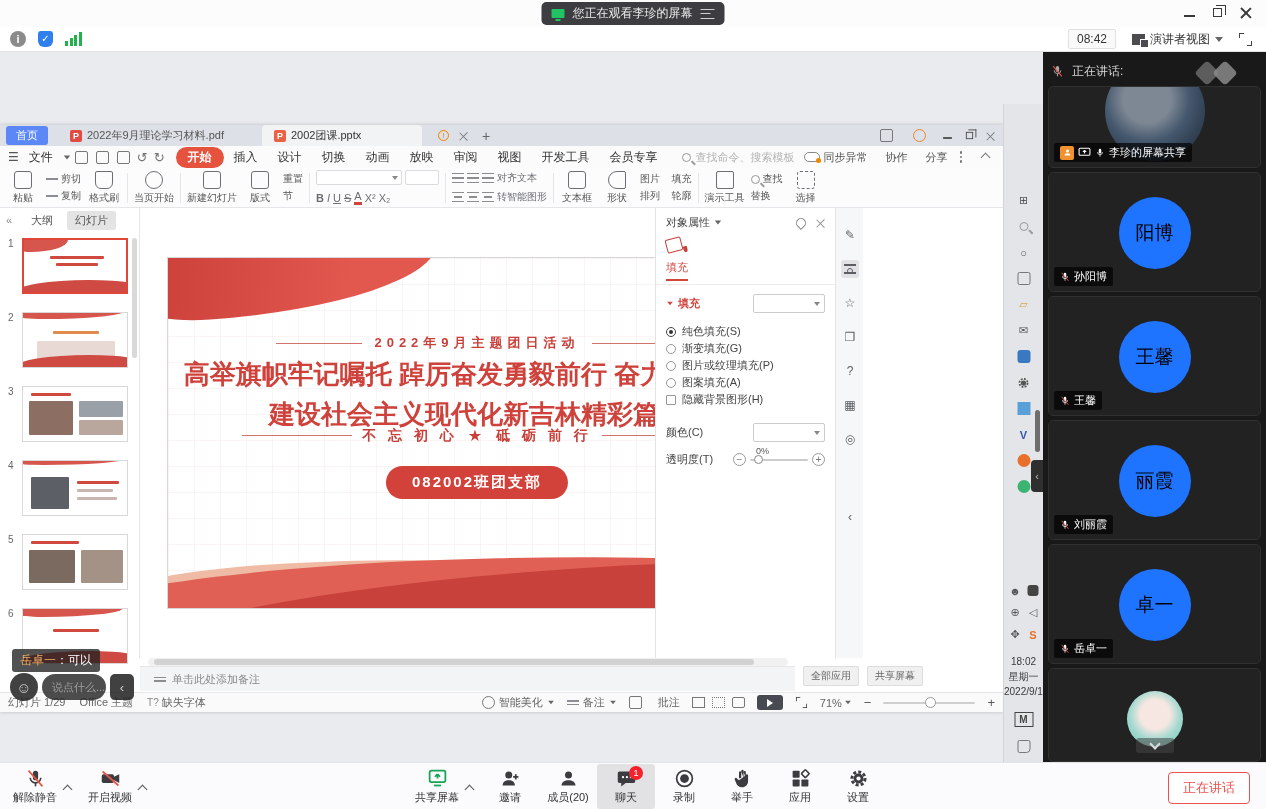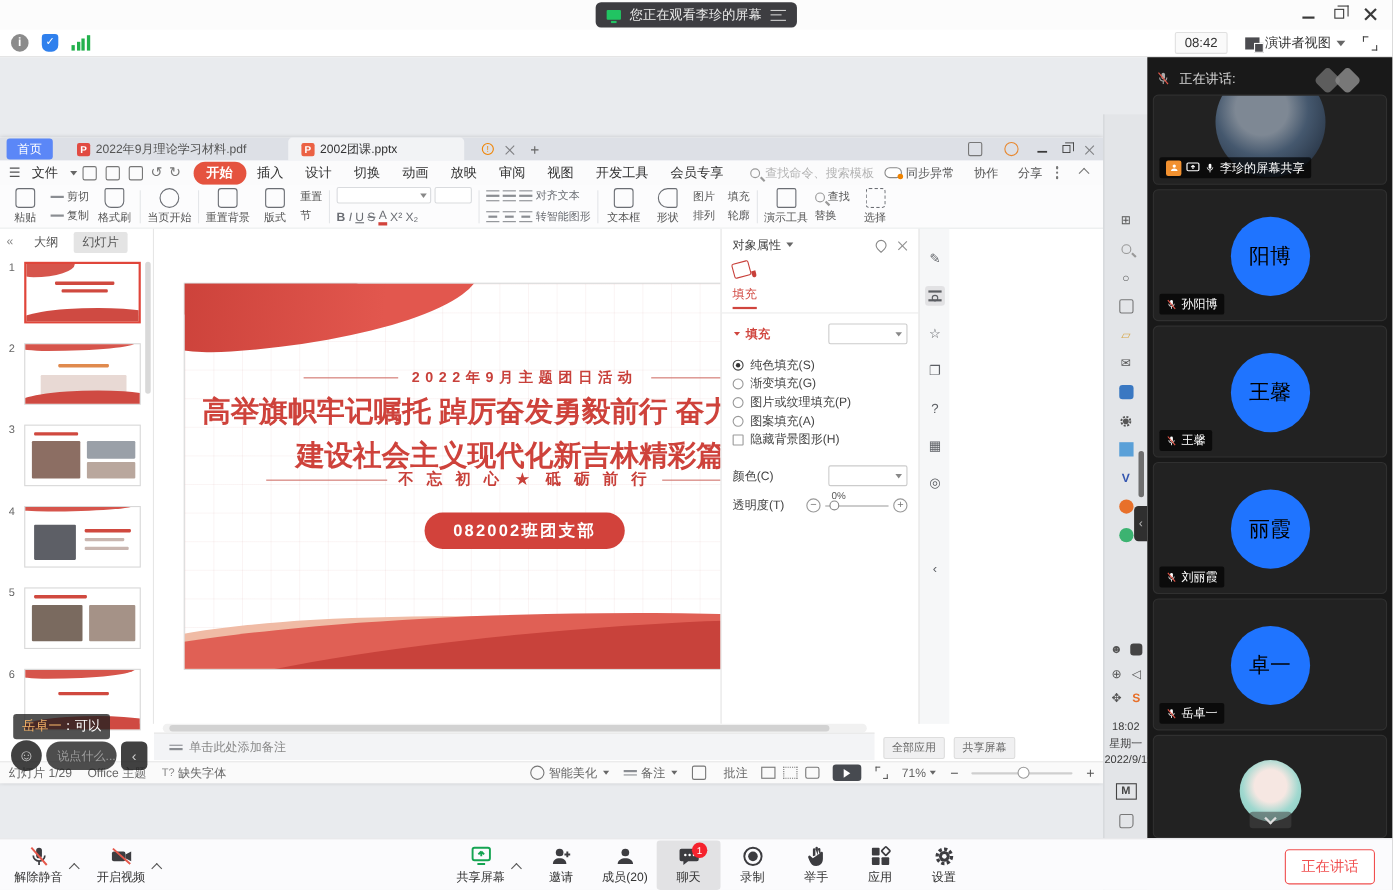--- a/index.html
+++ b/index.html
@@ -135,21 +135,21 @@
   
   .strip{position:absolute;left:835px;top:0;width:28px;height:450px;background:#f6f7f8;border-left:1px solid #e4e4e4}
   .strip .s-ic{position:absolute;left:5px;width:18px;height:18px;display:flex;align-items:center;justify-content:center;color:#5b5e63;font-size:12px}
   .strip .sel{background:#e2e2e4;border-radius:3px}
   .sld-ic{width:12px;height:10px;border-top:2px solid #5b5e63;border-bottom:2px solid #5b5e63;position:relative}
   .sld-ic:after{content:"";position:absolute;left:3px;top:2px;width:4px;height:4px;border:1.4px solid #5b5e63;border-radius:50%}
 
   .hscroll{position:absolute;left:148px;top:533px;width:640px;height:8px;background:#f1f1f1;border-radius:4px}
   .hscroll i{position:absolute;left:6px;top:1px;width:600px;height:6px;background:#d2d2d2;border-radius:3px}
   .notesbar{position:absolute;left:140px;top:541px;width:655px;height:24px;background:#f3f4f6;border-top:1px solid #e6e6e6;display:flex;align-items:center;gap:6px;padding:12px 14px;color:#888;font-size:11px}
-  .pfoot{position:absolute;left:795px;top:541px;width:208px;height:24px;display:flex;align-items:flex-end;gap:8px;padding-left:8px}
+  .pfoot{position:absolute;left:795px;top:541px;width:208px;height:24px;display:flex;align-items:flex-start;gap:8px;padding-left:8px}
   .pf-btn{background:#f0f0f1;border:1px solid #ddd;border-radius:2px;font-size:10px;color:#666;padding:2px 7px}
 
   .statusbar{position:absolute;left:0;top:567px;width:1003px;height:20px;background:#fafafa;border-top:1px solid #e6e6e6;display:flex;align-items:center;font-size:11px;color:#666;padding:0 8px;gap:14px}
   .view-ics{display:flex;gap:7px;align-items:center}
   .v-ic{width:13px;height:11px;border:1.4px solid #777}
   .playbtn{width:26px;height:15px;background:#474a50;border-radius:3px;display:flex;align-items:center;justify-content:center}
   .playbtn i{width:0;height:0;border-top:4px solid transparent;border-bottom:4px solid transparent;border-left:6px solid #fff}
   .zoom-sl{position:relative;width:92px;height:2px;background:#cfcfcf;border-radius:1px}
   .zoom-sl i{position:absolute;left:42px;top:-5px;width:11px;height:11px;background:#fff;border:1.3px solid #999;border-radius:50%}
 
@@ -319,21 +319,21 @@
           <span class="rb-lbl">格式刷</span>
         </div>
         <div class="rb-sep"></div>
         <div class="rb-big">
           <span class="ric" style="border-radius:50%;position:relative"></span>
           <span class="rb-lbl">当页开始</span>
         </div>
         <div class="rb-sep"></div>
         <div class="rb-big">
           <span class="ric"></span>
-          <span class="rb-lbl">重置背景</span>
+          <span class="rb-lbl">新建幻灯片</span>
         </div>
         <div class="rb-big">
           <span class="ric"></span>
           <span class="rb-lbl">版式</span>
         </div>
         <div class="rb-mini">
           <span>
               <span>重置</span>
             </span>
           <span>

